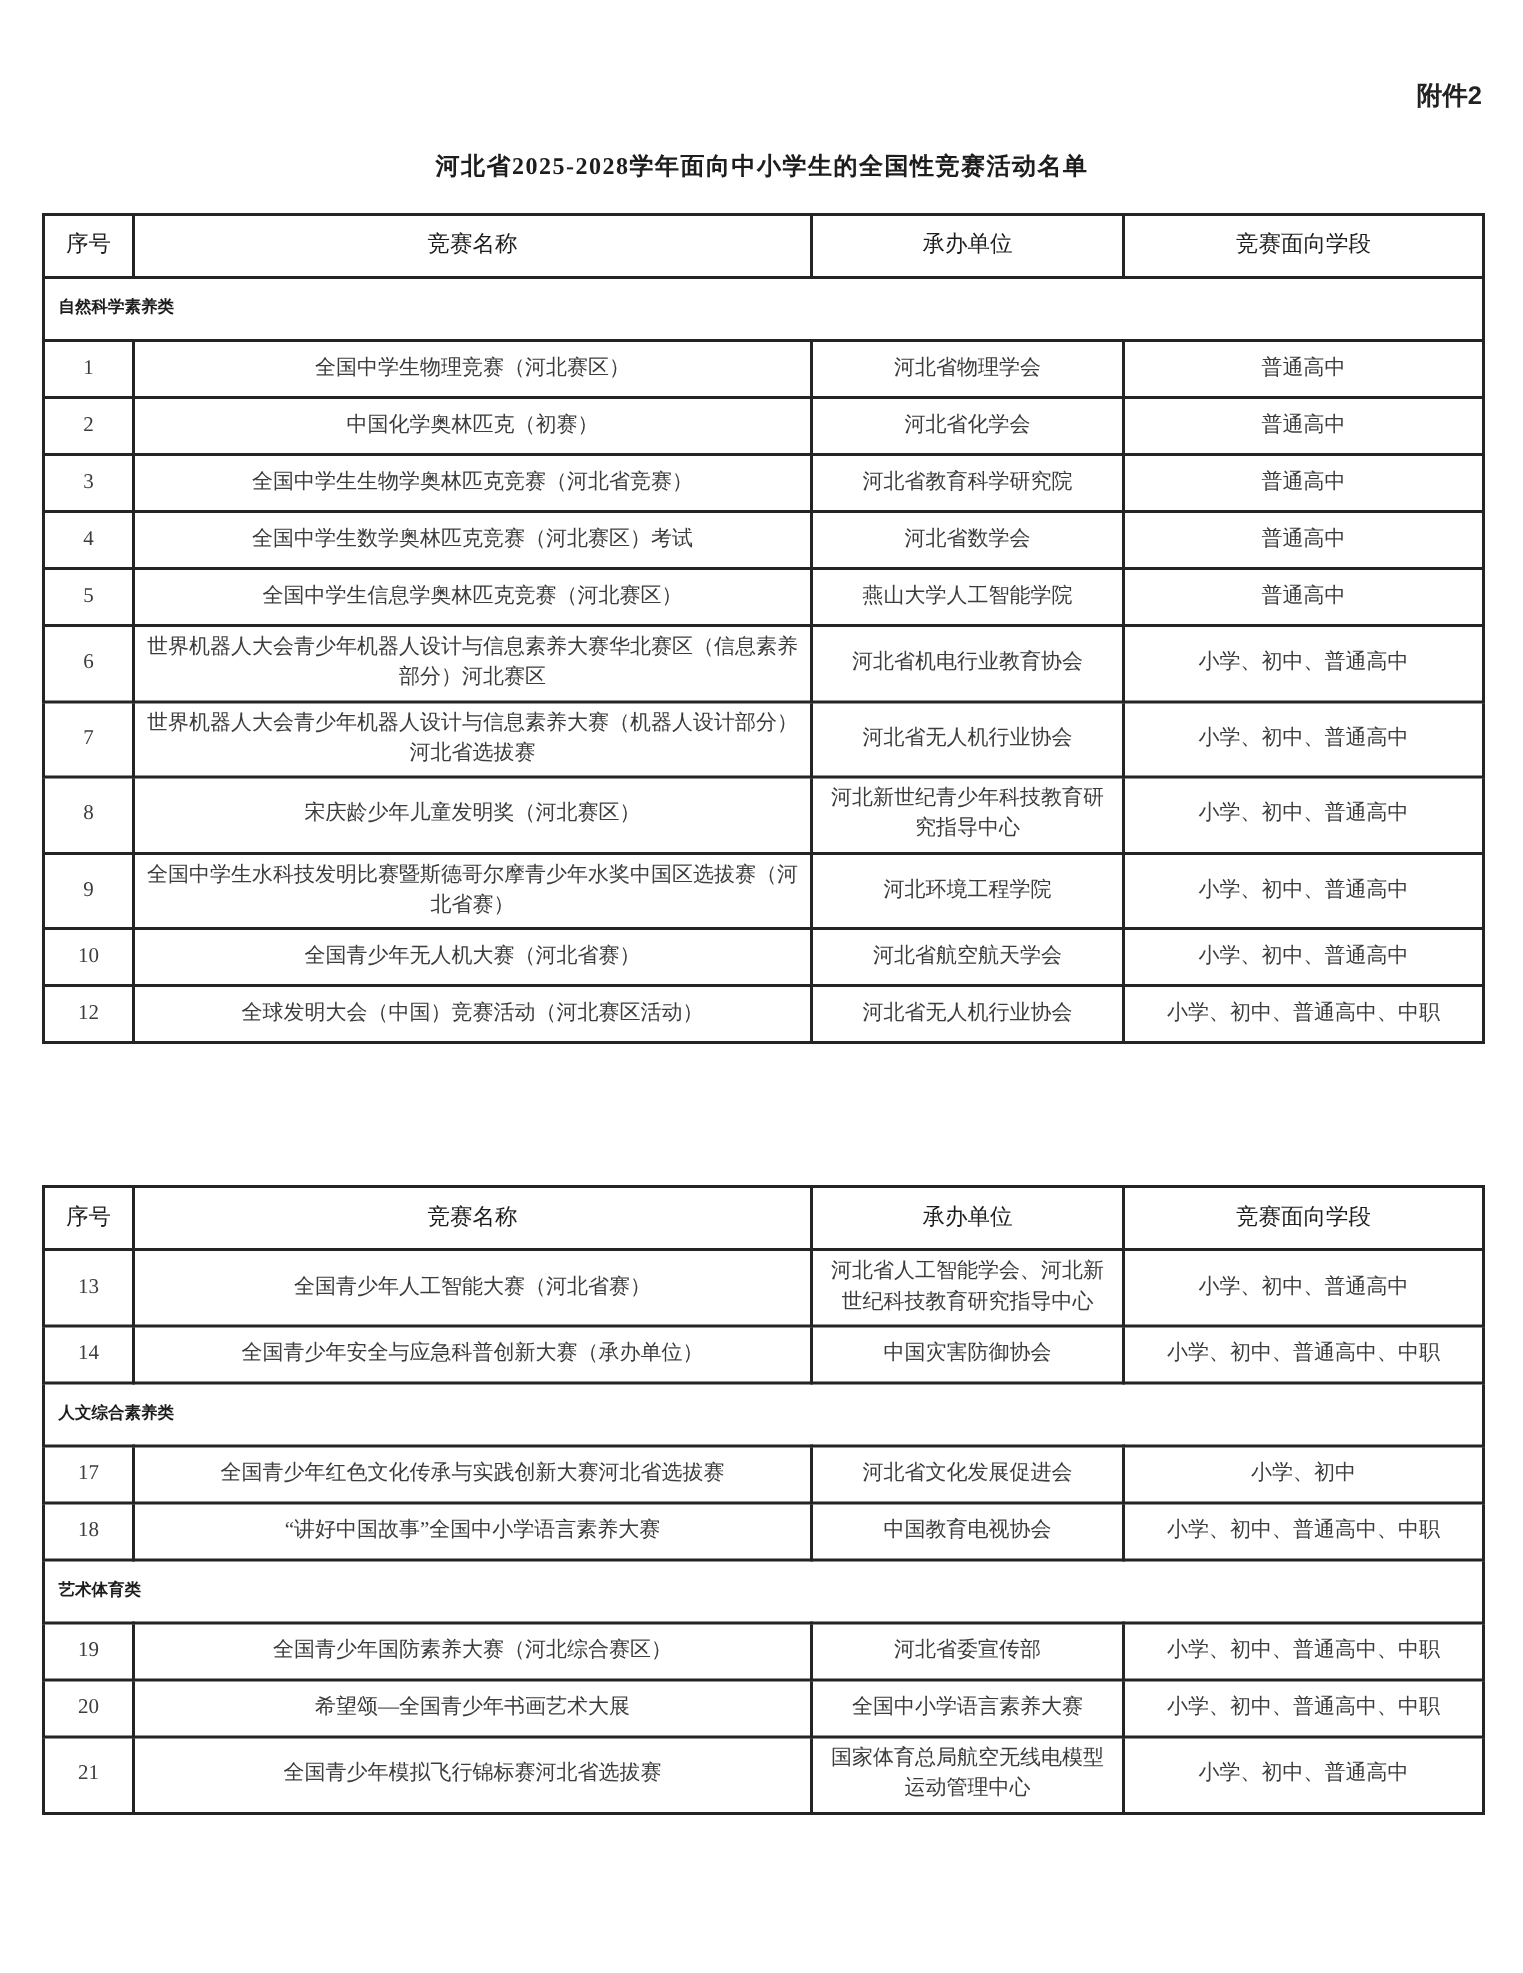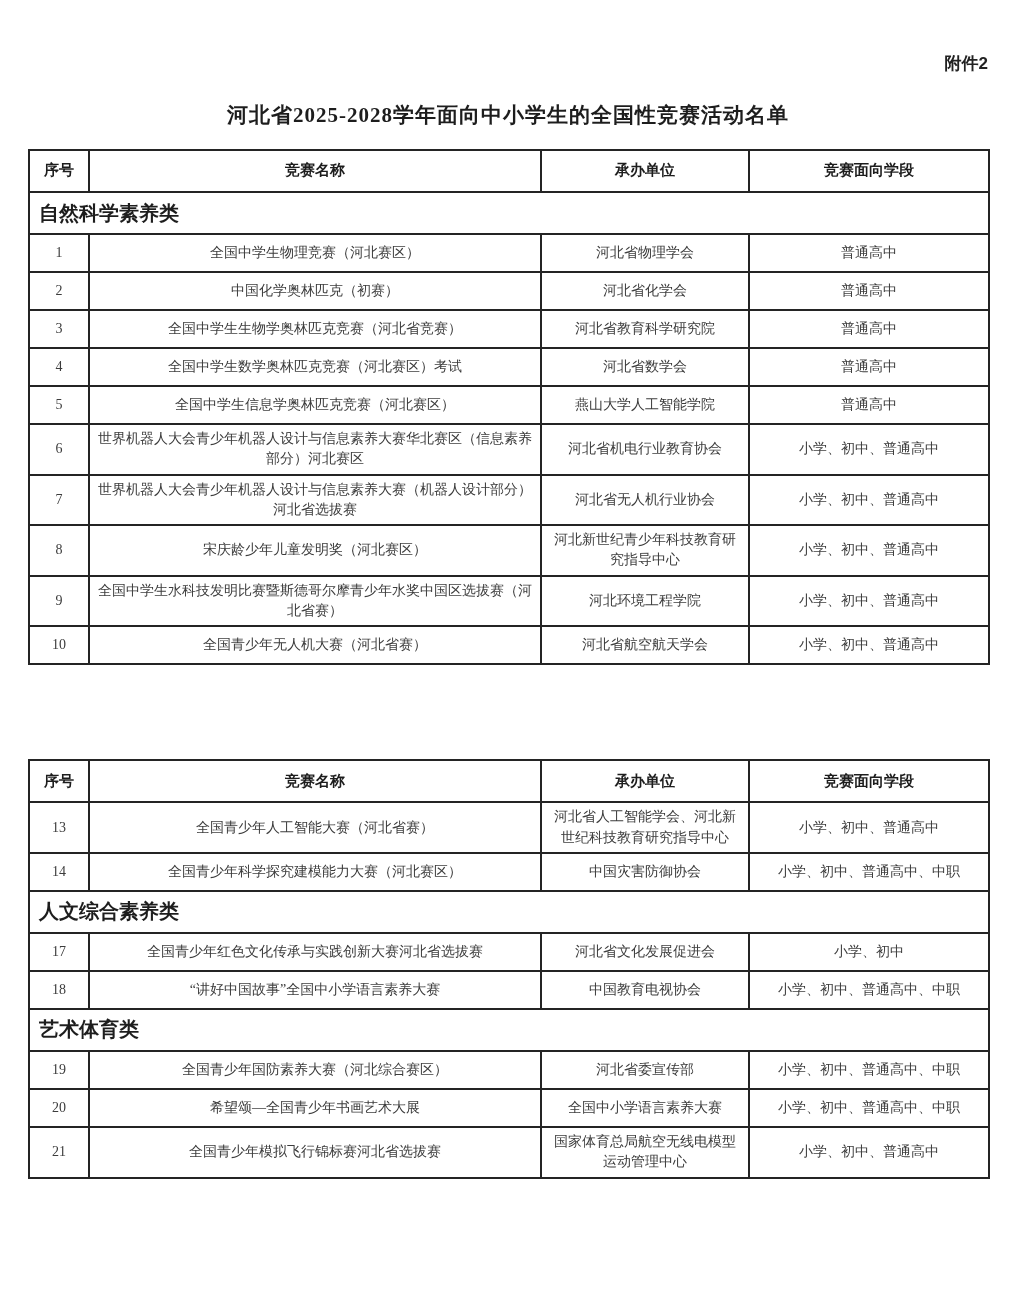--- a/index.html
+++ b/index.html
@@ -12,48 +12,48 @@
     padding:52px 27px 0 28px;
     overflow:hidden;
   }
   .attachment-label{
     font-size:17px;font-weight:bold;color:#222;
     font-family:"Liberation Sans","DejaVu Sans",sans-serif;
     text-align:right;
   }
   .doc-title{
     text-align:center;
-    font-size:21px;font-weight:bold;color:#1d1d1d;
+    font-size:16px;font-weight:bold;color:#1d1d1d;
     margin:26px 0 20px 0;
     letter-spacing:1px;
   }
   table.tbl{
     border-collapse:collapse;
     table-layout:fixed;
     width:960px;
   }
   table.tbl th, table.tbl td{
     border:2px solid #242424;
     padding:4px 6px;
     text-align:center;
     vertical-align:middle;
     word-break:break-all;
     line-height:1.45;
   }
   table.tbl th{
-    font-size:15px;font-weight:bold;color:#1d1d1d;
+    font-size:15px;font-weight:normal;color:#1d1d1d;
     height:32px;
   }
   tr.data-row td{
     font-size:14px;color:#3c3c3c;
     height:28px;
   }
   tr.section-row td{
     text-align:left;
-    font-size:20px;font-weight:bold;color:#1d1d1d;
+    font-size:11px;font-weight:bold;color:#1d1d1d;
     padding-left:9px;
     height:32px;
   }
   .tbl2-wrap{margin-top:94px;}
   .cell-name{padding-left:10px;padding-right:10px;margin-left:45px;}
 </style>
 </head>
 <body>
 
 <div class="attachment-label">附件2</div>
@@ -133,20 +133,26 @@
           <td class="cell-name">全国中学生水科技发明比赛暨斯德哥尔摩青少年水奖中国区选拔赛（河北省赛）</td>
           <td>河北环境工程学院</td>
           <td>小学、初中、普通高中</td>
         </tr>
         <tr class="data-row">
           <td>10</td>
           <td class="cell-name">全国青少年无人机大赛（河北省赛）</td>
           <td>河北省航空航天学会</td>
           <td>小学、初中、普通高中</td>
         </tr>
+        <tr class="data-row">
+          <td>12</td>
+          <td class="cell-name">全球发明大会（中国）竞赛活动（河北赛区活动）</td>
+          <td>河北省无人机行业协会</td>
+          <td>小学、初中、普通高中、中职</td>
+        </tr>
       </tbody>
   </table>
 </div>
 
 <div class="tbl2-wrap">
   <table class="tbl">
     <colgroup>
       <col style="width:60px">
         <col style="width:452px">
         <col style="width:208px">
@@ -162,21 +168,21 @@
       </thead>
     <tbody>
         <tr class="data-row">
           <td>13</td>
           <td class="cell-name">全国青少年人工智能大赛（河北省赛）</td>
           <td>河北省人工智能学会、河北新世纪科技教育研究指导中心</td>
           <td>小学、初中、普通高中</td>
         </tr>
         <tr class="data-row">
           <td>14</td>
-          <td class="cell-name">全国青少年科学探究建模能力大赛（河北赛区）</td>
+          <td class="cell-name">全国青少年安全与应急科普创新大赛（承办单位）</td>
           <td>中国灾害防御协会</td>
           <td>小学、初中、普通高中、中职</td>
         </tr>
         <tr class="section-row">
           <td colspan="4">人文综合素养类</td>
         </tr>
         <tr class="data-row">
           <td>17</td>
           <td class="cell-name">全国青少年红色文化传承与实践创新大赛河北省选拔赛</td>
           <td>河北省文化发展促进会</td>

